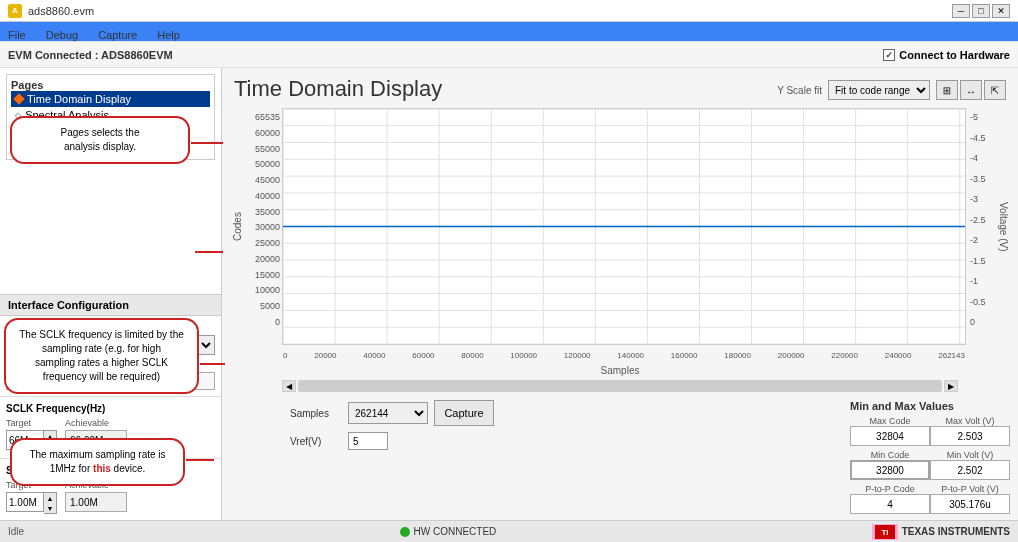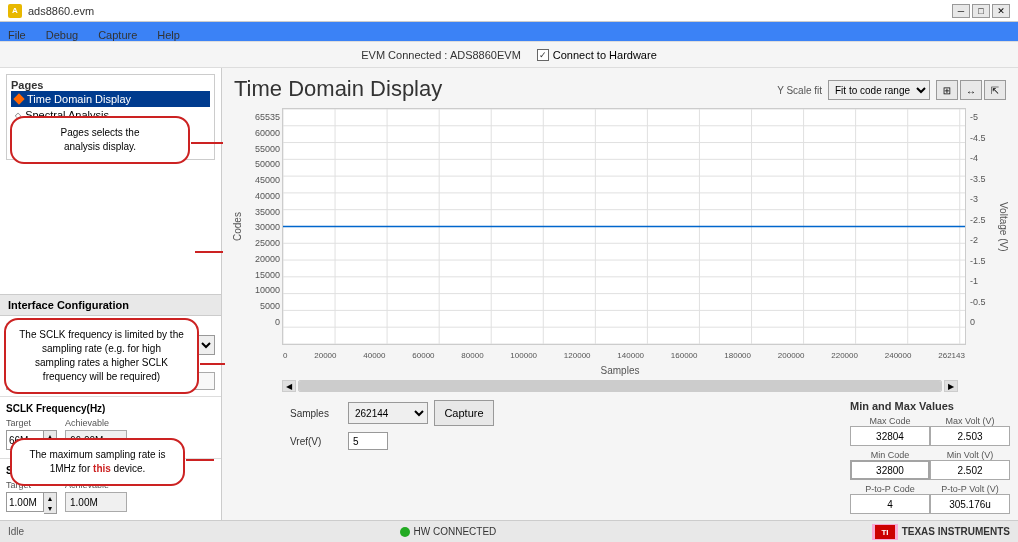--- a/index.html
+++ b/index.html
@@ -11,21 +11,21 @@
     .titlebar-icon { width: 14px; height: 14px; background: #e8b800; border-radius: 2px; display: flex; align-items: center; justify-content: center; font-size: 8px; color: white; font-weight: bold; }
     .titlebar-title { font-size: 11px; color: #333; }
     .titlebar-controls { display: flex; gap: 2px; }
     .titlebar-btn { width: 18px; height: 14px; border: 1px solid #999; background: #e8e8e8; font-size: 9px; display: flex; align-items: center; justify-content: center; cursor: pointer; }
 
     
     .menubar { background: #3b82f6; height: 20px; display: flex; align-items: flex-end; padding: 0 4px; border-bottom: 1px solid #ddd; gap: 12px; }
     .menu-item { font-size: 11px; color: #333; cursor: pointer; padding: 0 4px; }
 
     
-    .statusbar-top { background: #f5f5f5; height: 26px; display: flex; align-items: center; justify-content: center; padding: 0 8px; border-bottom: 1px solid #ddd; gap: 16px; }
+    .statusbar-top { background: #f5f5f5; height: 26px; display: flex; align-items: center; justify-content: space-between; padding: 0 8px; border-bottom: 1px solid #ddd; gap: 16px; font-weight: bold; }
     .evm-status { font-size: 11px; color: #333; }
     .connect-hw { display: flex; align-items: center; gap: 4px; font-size: 11px; }
     .checkbox { width: 12px; height: 12px; border: 1px solid #666; background: white; display: flex; align-items: center; justify-content: center; }
     .checkbox-check { color: #333; font-size: 9px; }
 
     
     .main-layout { display: flex; height: calc(542px - 22px - 20px - 26px - 22px); }
 
     
     .left-panel { width: 222px; background: #fff; border-right: 1px solid #ccc; display: flex; flex-direction: column; position: relative; }

